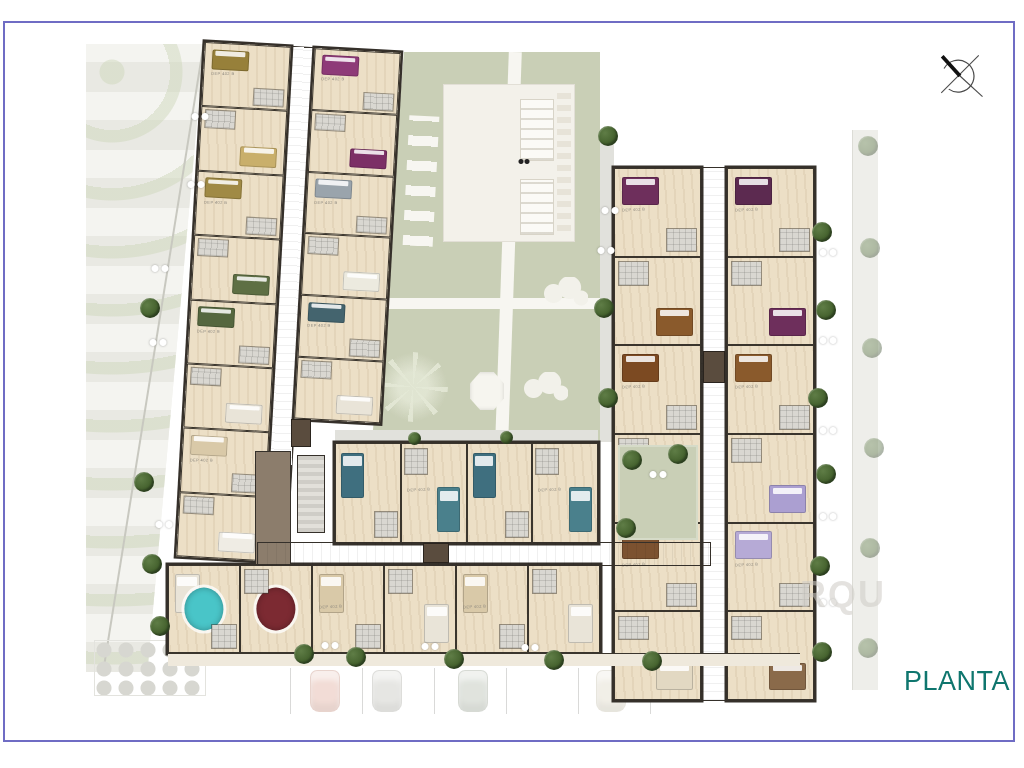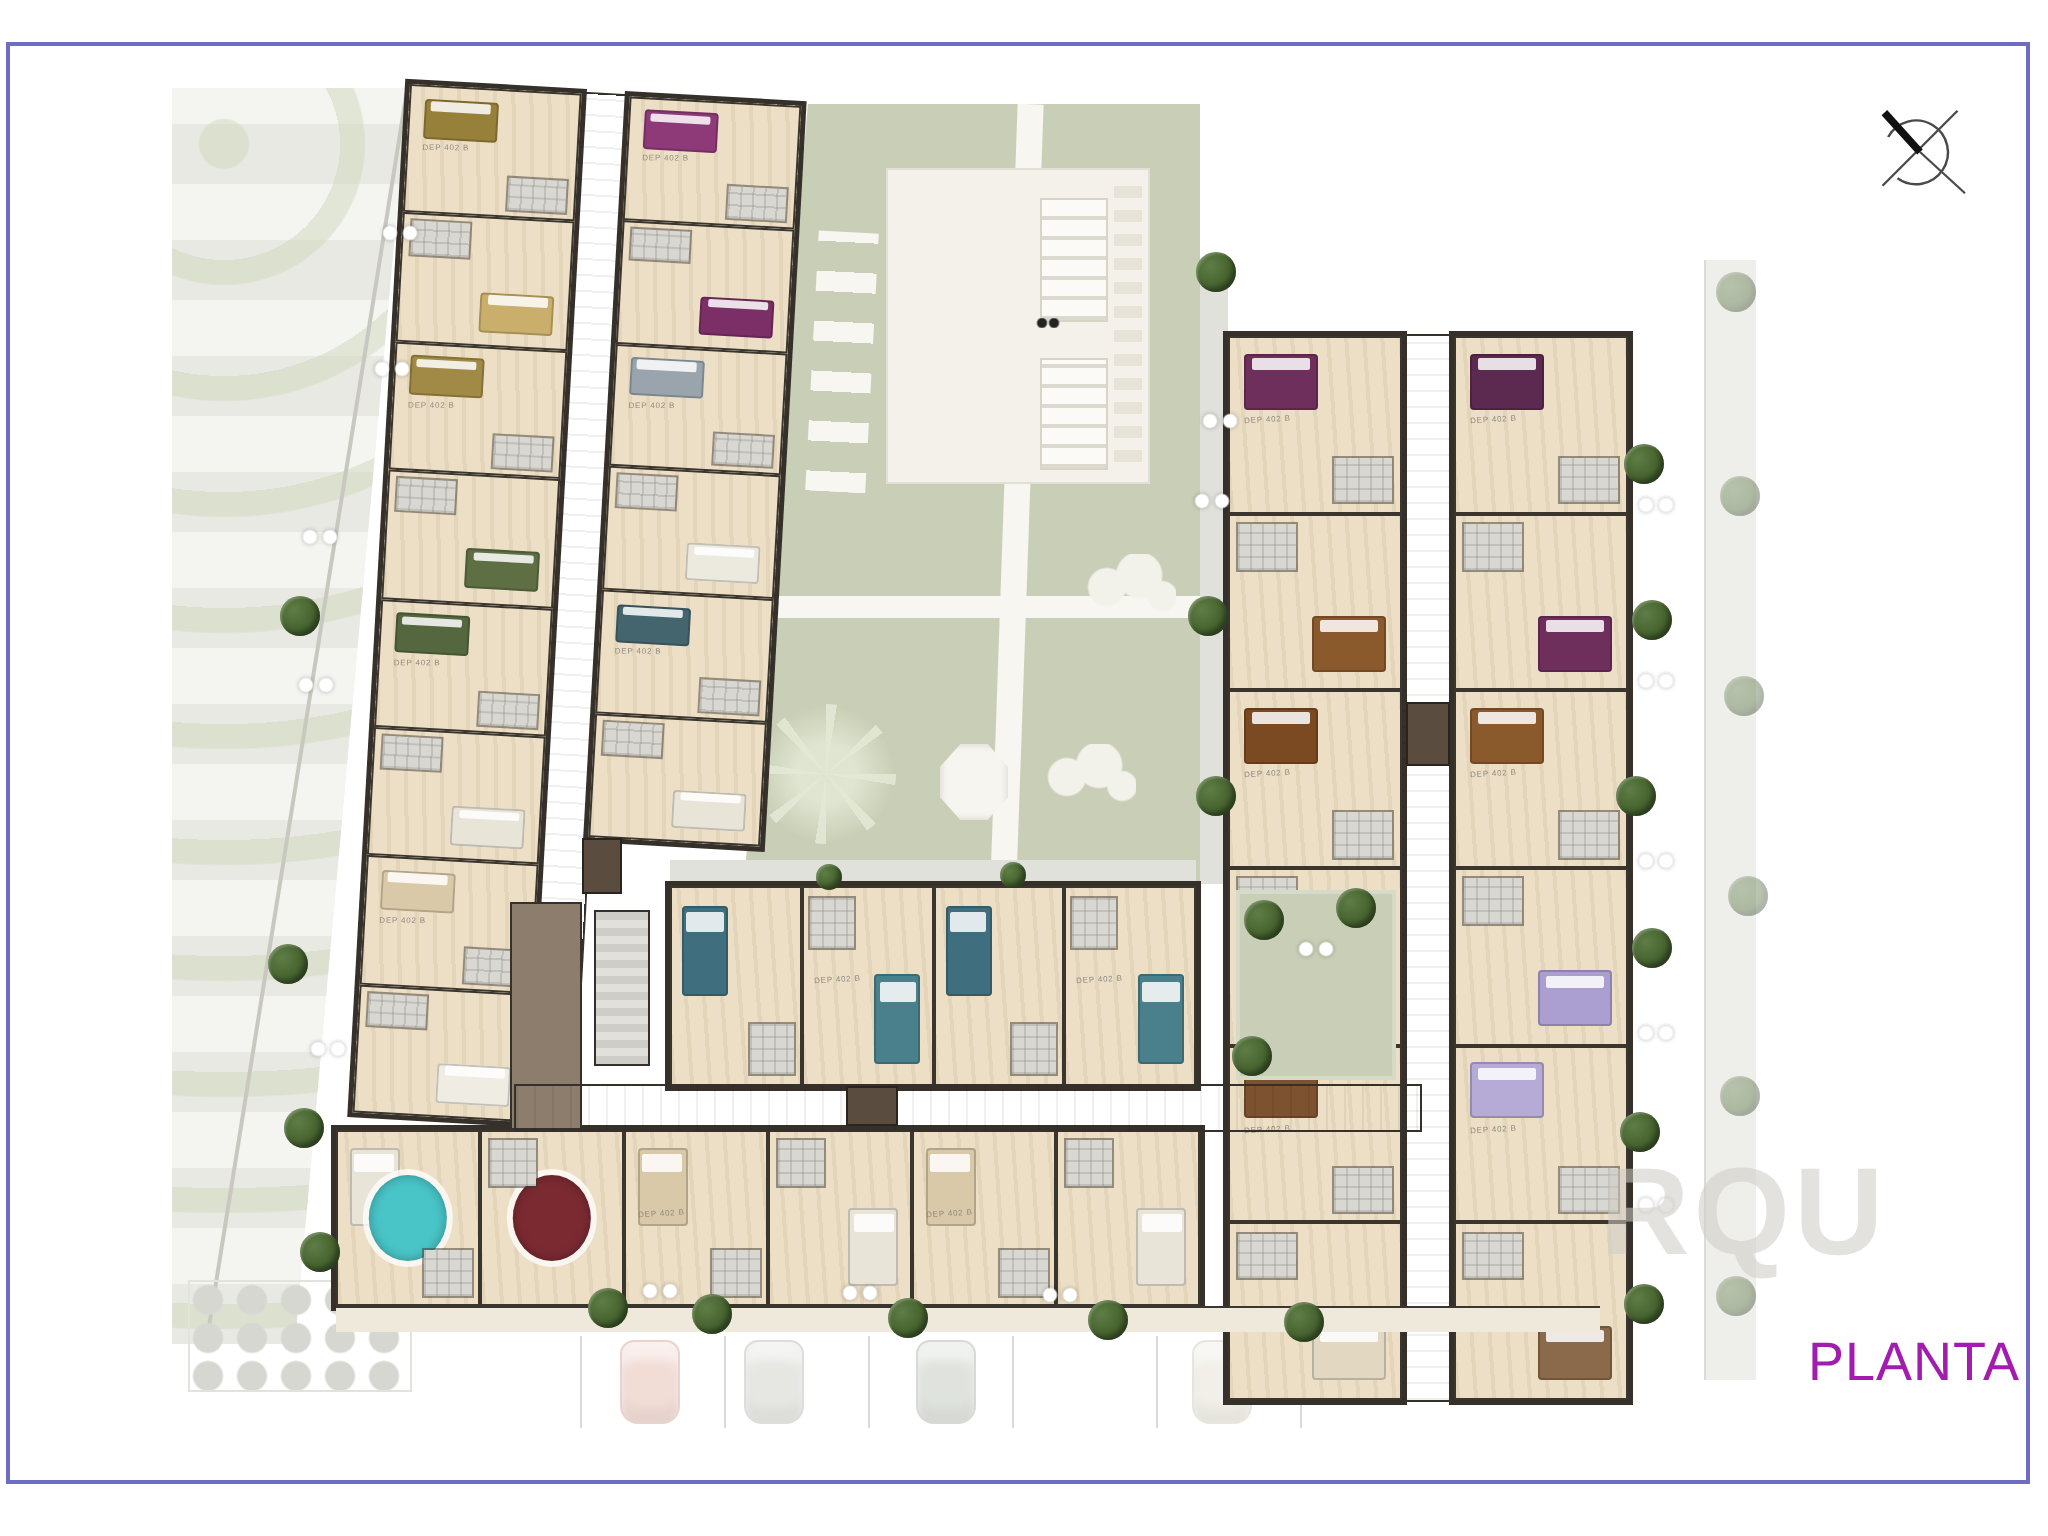--- a/index.html
+++ b/index.html
@@ -119,22 +119,22 @@
   .tree.sm{width:13px;height:13px;}
   .tree.faint{opacity:.38;}
   .chairs{position:absolute;width:20px;height:9px;z-index:8;
     background:radial-gradient(circle at 25% 50%,#fff 0 3px,transparent 4px),
                radial-gradient(circle at 75% 50%,#fff 0 3px,transparent 4px);
     filter:drop-shadow(0 0 1px rgba(0,0,0,.3));}
 
   
   .compass{position:absolute;left:930px;top:46px;width:60px;height:60px;z-index:9;}
   .sheet-title{position:absolute;left:898px;top:668px;width:118px;text-align:center;z-index:9;
-    font-size:27px;line-height:1.03;color:#a21caf;letter-spacing:.5px;}
-  .watermark{position:absolute;left:800px;top:578px;z-index:9;font-weight:700;font-size:62px;
+    font-size:27px;line-height:1.03;color:#0f766e;letter-spacing:.5px;}
+  .watermark{position:absolute;left:800px;top:578px;z-index:9;font-weight:700;font-size:36px;
     line-height:.92;letter-spacing:2px;color:#cfccc6;opacity:.55;}
 </style>
 </head>
 <body>
 
 <div id="stage">
   <div class="frame"></div>
 
   <div class="ghost-left"></div>
   <div class="boundary"></div>

